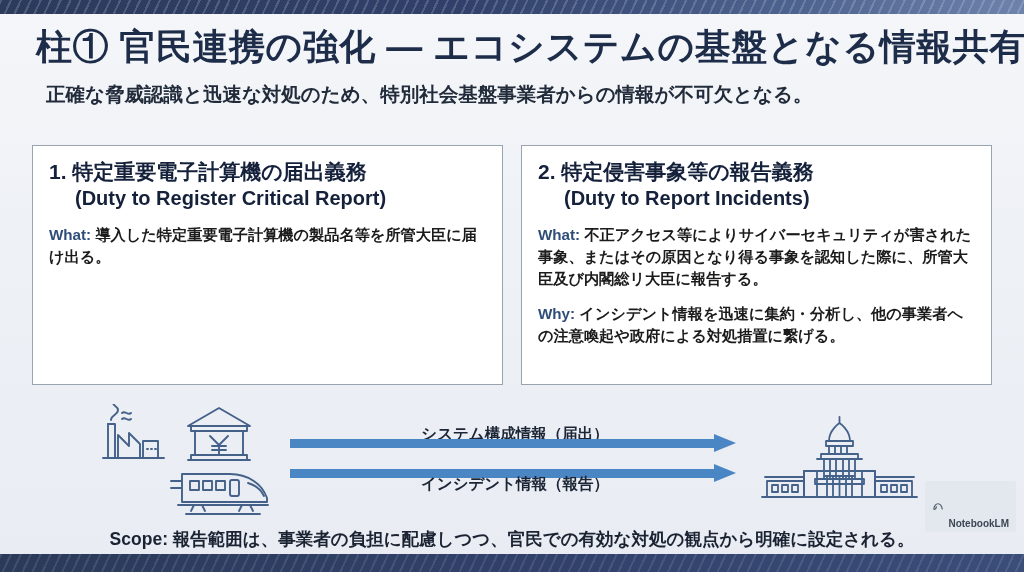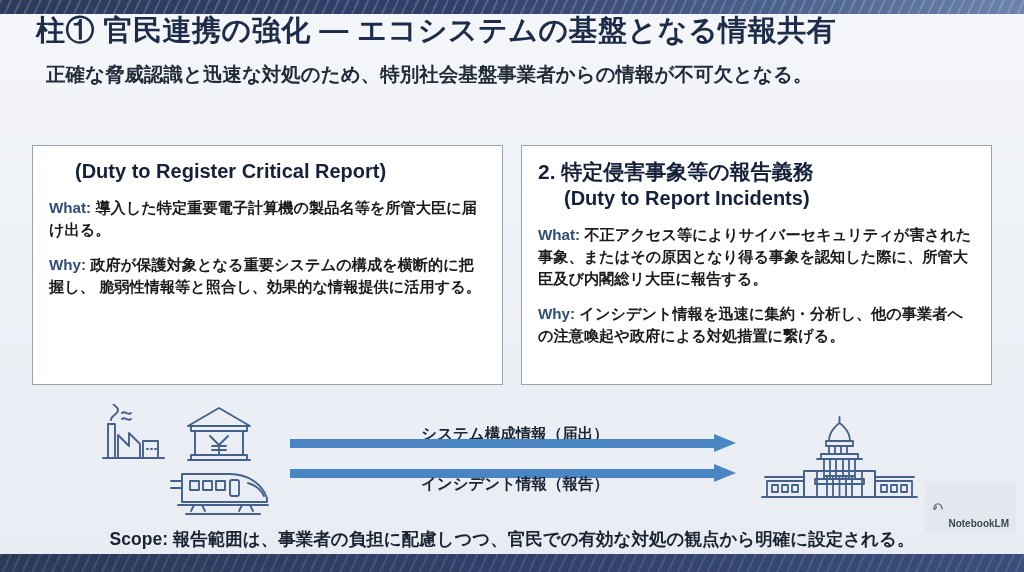--- a/index.html
+++ b/index.html
@@ -29,22 +29,22 @@
   }
 
   
   .page {
     position:absolute; top:14px; left:0; width:1024px; height:540px;
     background:linear-gradient(180deg,#f4f6f9 0%,#eef1f6 40%,#e9edf3 100%);
   }
 
   
   .title {
-    margin:0 0 0 36px;
-    font-size:29px; font-weight:bold; letter-spacing:.5px;
+    margin:12px 0 0 36px;
+    font-size:36px; font-weight:bold; letter-spacing:.5px;
     color:#1d2c49; line-height:1.15; white-space:nowrap;
   }
   .subtitle {
     margin:14px 0 0 46px;
     font-size:19.5px; font-weight:bold; color:#222b3a; white-space:nowrap;
   }
 
   
   .cards {
     position:absolute; top:131px; left:32px;
@@ -119,24 +119,24 @@
 <div class="bar bar-top"></div>
 
 <div class="page">
 
   <h1 class="title">柱① 官民連携の強化 ― エコシステムの基盤となる情報共有</h1>
   <div class="subtitle">正確な脅威認識と迅速な対処のため、特別社会基盤事業者からの情報が不可欠となる。</div>
 
   <div class="cards">
 
     <div class="card">
+      <div class="card-h1">1. 特定重要電子計算機の届出義務</div>
       <div class="card-h2">(Duty to Register Critical Report)</div>
       <div class="card-body">
         <p class="para"><span class="lbl">What:</span><span> 導入した特定重要電子計算機の製品名等を所管大臣に届け出る。</span></p>
-        <p class="para"><span class="lbl">Why:</span><span> 政府が保護対象となる重要システムの構成を横断的に把握し、 脆弱性情報等と照合し、効果的な情報提供に活用する。</span></p>
       </div>
     </div>
 
     <div class="card">
       <div class="card-h1">2. 特定侵害事象等の報告義務</div>
       <div class="card-h2">(Duty to Report Incidents)</div>
       <div class="card-body">
         <p class="para"><span class="lbl">What:</span><span> 不正アクセス等によりサイバーセキュリティが害された事象、またはその原因となり得る事象を認知した際に、所管大臣及び内閣総リ大臣に報告する。</span></p>
         <p class="para"><span class="lbl">Why:</span><span> インシデント情報を迅速に集約・分析し、他の事業者への注意喚起や政府による対処措置に繋げる。</span></p>
       </div>

